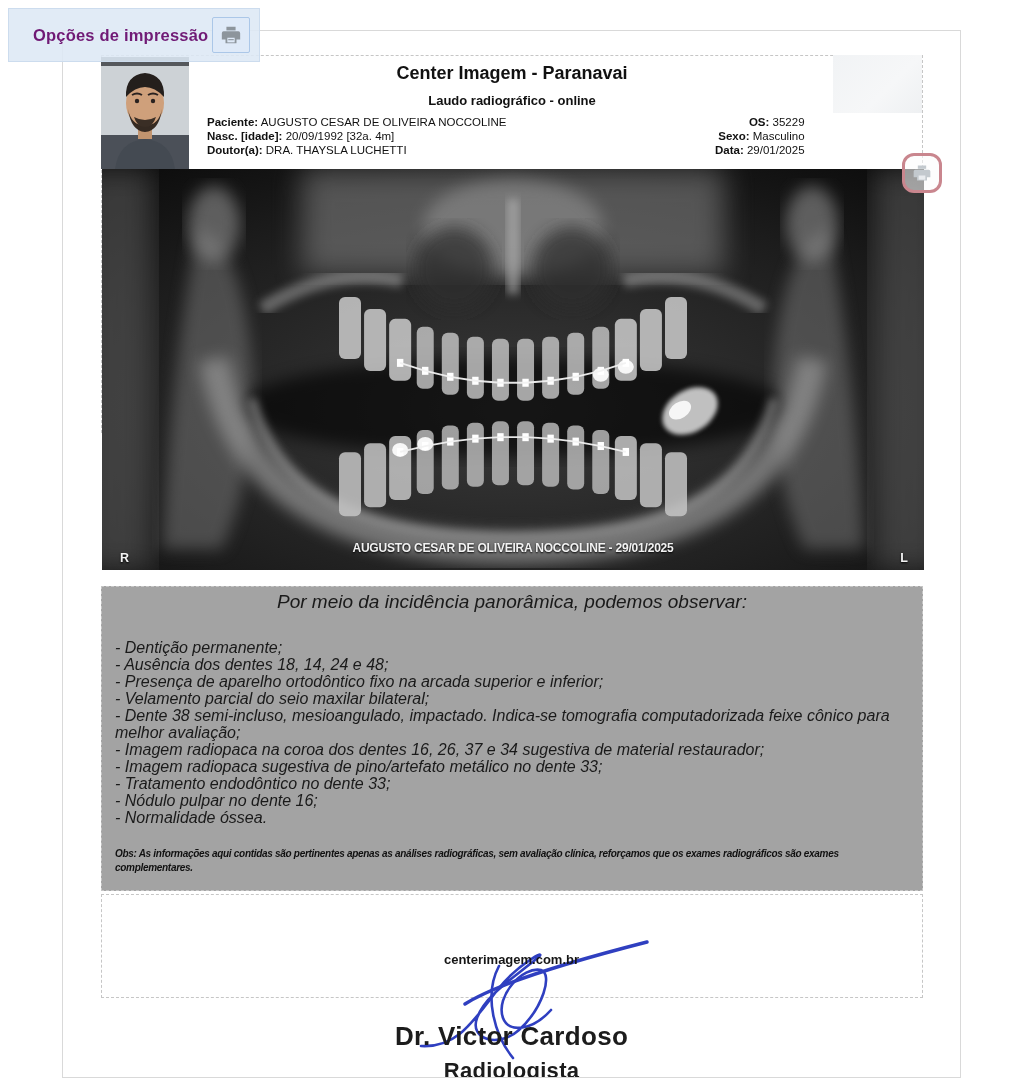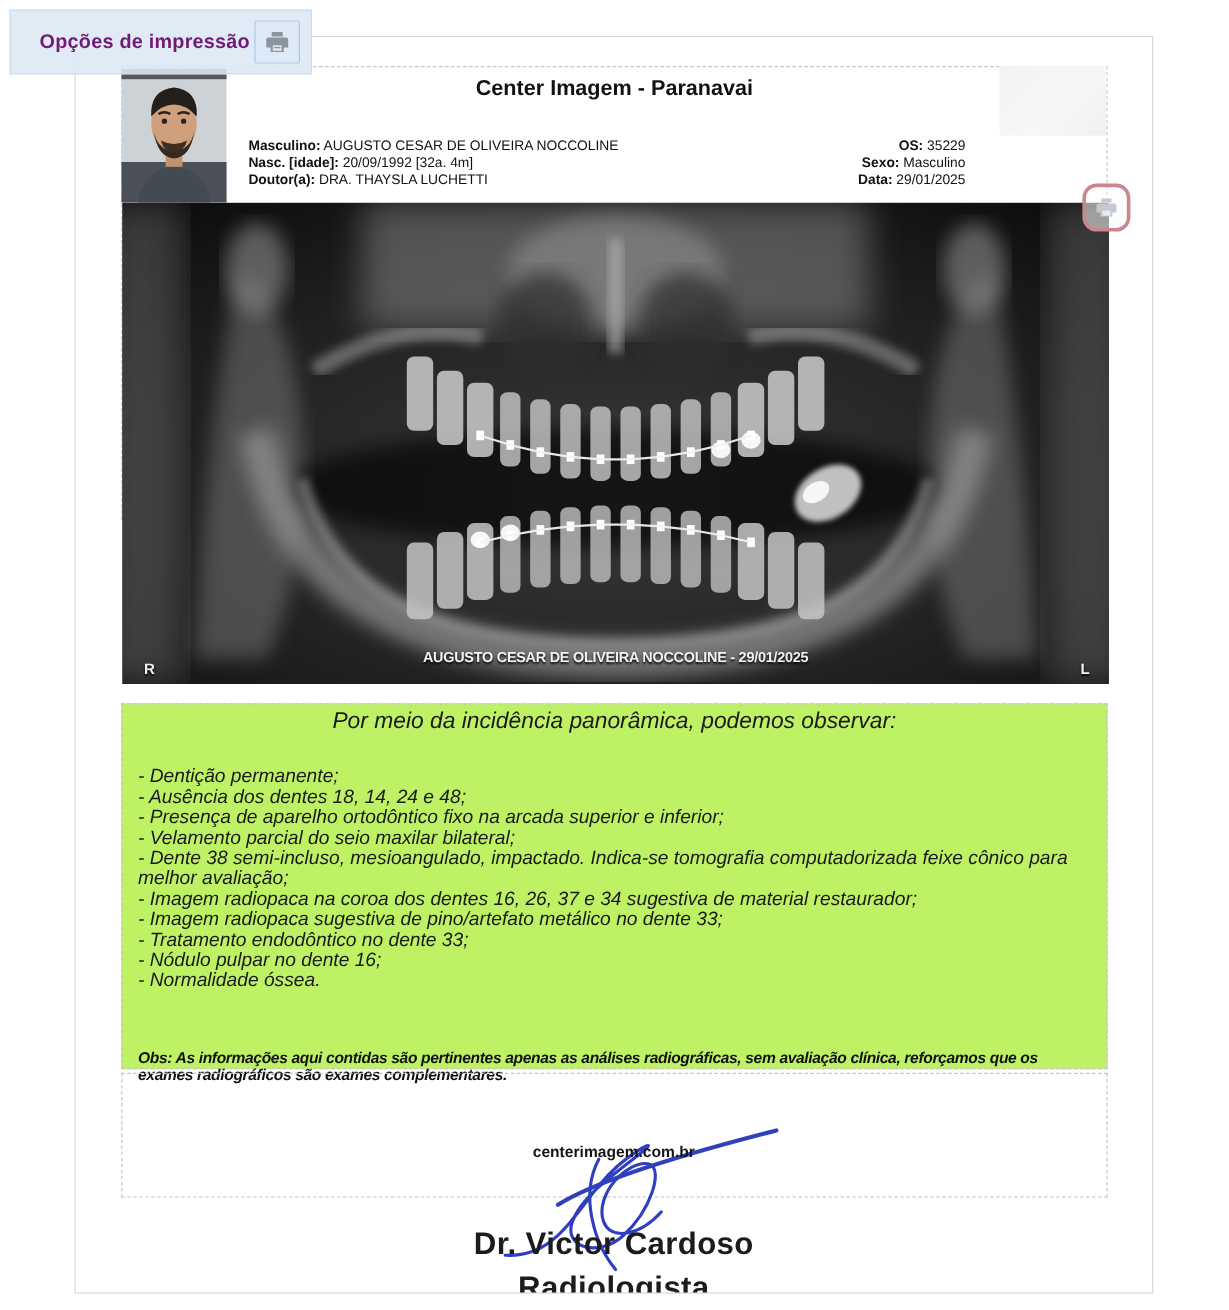--- a/index.html
+++ b/index.html
@@ -47,54 +47,55 @@
   .xray svg { display:block; }
   .xray-caption { position:absolute; bottom:15px; left:0; width:100%; text-align:center;
                   color:#f2f2f2; font-size:12px; font-weight:bold; letter-spacing:-0.2px;
                   text-shadow:0 1px 2px #000; }
   .xray-mark { position:absolute; bottom:5px; color:#f2f2f2; font-size:12.5px;
                font-weight:bold; text-shadow:0 1px 2px #000; }
   .xray-mark.r { left:18px; } .xray-mark.l { right:16px; }
 
   
   .report-box { position:absolute; left:38px; top:555px; width:822px; height:305px;
-                border:1px dashed #c6c6c6; background:#bef264; }
+                border:1px dashed #c6c6c6; background:#a3a3a3; }
   .report-heading { position:absolute; top:4px; left:0; width:100%; text-align:center;
                     font-size:19px; font-style:italic; color:#1a1a1a; }
   .findings { position:absolute; top:52px; left:13px; right:30px;
               font-size:16px; font-style:italic; color:#1a1a1a; line-height:17px; }
-  .obs { position:absolute; top:288px; left:13px; right:26px;
-         font-size:13px; font-weight:bold; font-style:italic; color:#111;
+  .obs { position:absolute; top:260px; left:13px; right:26px;
+         font-size:10px; font-weight:bold; font-style:italic; color:#111;
          letter-spacing:-0.3px; line-height:14px; }
 
   
   .sig-box { position:absolute; left:38px; top:863px; width:822px; height:104px;
              border:1px dashed #c6c6c6; }
   .sig-ink { position:absolute; left:340px; top:895px; width:260px; height:140px;
              z-index:4; pointer-events:none; }
   .website { position:absolute; left:0; top:921px; width:100%; text-align:center;
              font-size:13px; font-weight:bold; color:#151515; z-index:6; }
   .signer-name { position:absolute; left:0; top:990px; width:100%; text-align:center;
                  font-size:26px; font-weight:bold; color:#1c1c1c; z-index:5;
                  letter-spacing:0.3px; }
   .signer-title { position:absolute; left:0; top:1027px; width:100%; text-align:center;
-                  font-size:26px; font-weight:bold; color:#1c1c1c; z-index:5;
+                  font-size:22px; font-weight:bold; color:#1c1c1c; z-index:5;
                   letter-spacing:0.3px; }
 </style>
 </head>
 <body>
 
 <div class="stage">
 
   <div class="sheet">
 
     <div class="capture-wrap">
 
       <div class="titles">
         <div class="clinic">Center Imagem - Paranavai</div>
+        <div class="rtype">Laudo radiográfico - online</div>
       </div>
 
       <div class="logo-ph"></div>
 
       <div class="photo">
         <svg width="88" height="112" viewBox="0 0 88 112">
           <rect x="0" y="0" width="88" height="112" fill="#cdd2d6"></rect>
           <rect x="0" y="0" width="88" height="9" fill="#55585c"></rect>
           <rect x="0" y="78" width="88" height="34" fill="#4b5058"></rect>
           <path d="M 14 112 Q 18 84 44 82 Q 70 84 74 112 Z" fill="#444a52"></path>
@@ -105,21 +106,21 @@
           <path d="M 33 60 Q 44 66 55 60 Q 52 70 44 70 Q 36 70 33 60 Z" fill="#3a2e25"></path>
           <path d="M 36 61 Q 44 65 52 61 Q 48 63 44 63 Q 40 63 36 61 Z" fill="#f4f0ea"></path>
           <circle cx="36" cy="44" r="2.2" fill="#2a2220"></circle>
           <circle cx="52" cy="44" r="2.2" fill="#2a2220"></circle>
           <path d="M 31 38 Q 36 35 41 38" stroke="#2a2220" stroke-width="2" fill="none"></path>
           <path d="M 47 38 Q 52 35 57 38" stroke="#2a2220" stroke-width="2" fill="none"></path>
         </svg>
       </div>
 
       <div class="pinfo left">
-        <div><b>Masculino:</b> <span>AUGUSTO CESAR DE OLIVEIRA NOCCOLINE</span></div>
+        <div><b>Paciente:</b> <span>AUGUSTO CESAR DE OLIVEIRA NOCCOLINE</span></div>
         <div><b>Nasc. [idade]:</b> <span>20/09/1992 [32a. 4m]</span></div>
         <div><b>Doutor(a):</b> <span>DRA. THAYSLA LUCHETTI</span></div>
       </div>
       <div class="pinfo right">
         <div><b>OS:</b> <span>35229</span></div>
         <div><b>Sexo:</b> <span>Masculino</span></div>
         <div><b>Data:</b> <span>29/01/2025</span></div>
       </div>
 
       <div class="xray">

